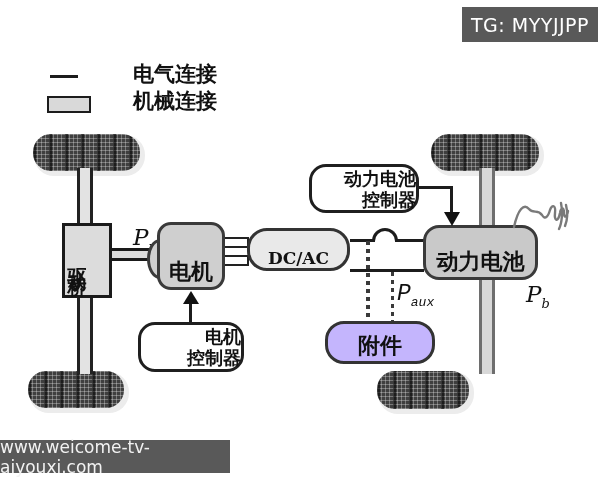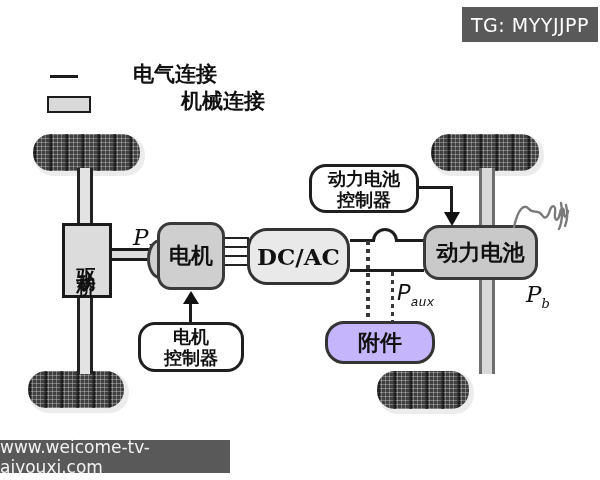--- a/index.html
+++ b/index.html
@@ -23,30 +23,30 @@
       repeating-linear-gradient(0deg,  rgba(255,255,255,.30) 0 1px, rgba(255,255,255,0) 1px 4px);}
   .wheel.tl{left:33px;top:134px;width:107px;height:37px;}
   .wheel.tr{left:431px;top:134px;width:108px;height:37px;}
   .wheel.bl{left:28px;top:371px;width:96px;height:37px;}
   .wheel.br{left:377px;top:371px;width:92px;height:38px;}
   
   .axle{top:168px;width:10px;height:206px;background:#e3e3e3;z-index:1;}
   .axle.left{left:77px;border-left:3px solid #222;border-right:3px solid #222;}
   .axle.right{left:479px;border-left:3px solid #6e6e6e;border-right:3px solid #6e6e6e;background:#d8d8d8;}
   
-  .box{display:flex;align-items:center;justify-content:center;color:#111;font-weight:bold;
+  .box{display:flex;align-items:flex-end;justify-content:center;color:#111;font-weight:bold;
        box-sizing:border-box;z-index:2;text-align:center;}
   .driveaxle{left:62px;top:223px;width:50px;height:75px;background:#dcdcdc;border:3px solid #1a1a1a;
        font-size:19px;writing-mode:vertical-rl;text-orientation:upright;letter-spacing:5px;}
   .motor{left:157px;top:222px;width:68px;height:68px;background:#cfcfcf;border:3px solid #3a3a3a;
        border-radius:14px;font-size:22px;z-index:3;}
   .motor-bulge{left:147px;top:239px;width:20px;height:34px;background:#cfcfcf;border:3px solid #3a3a3a;
        border-radius:50%;z-index:2;}
-  .inverter{left:247px;top:228px;width:103px;height:57px;background:#e9e9e9;border:3px solid #333;
-       border-radius:20px;font-size:23px;font-family:"DejaVu Serif","Liberation Serif",serif;}
+  .inverter{left:247px;top:228px;width:103px;height:43px;background:#e9e9e9;border:3px solid #333;
+       border-radius:20px;font-size:17px;font-family:"DejaVu Serif","Liberation Serif",serif;}
   .battery{left:423px;top:225px;width:115px;height:55px;background:#c9c9c9;border:3px solid #3a3a3a;
        border-radius:16px;font-size:22px;}
   .ctrl{background:#fff;border:3px solid #1f1f1f;border-radius:17px;font-size:18px;line-height:21px;
        flex-direction:column;}
   .batt-ctrl{left:309px;top:164px;width:110px;height:49px;}
   .motor-ctrl{left:138px;top:322px;width:106px;height:50px;}
   .accessories{left:325px;top:321px;width:110px;height:43px;background:#c4b5fd;border:3px solid #333;
        border-radius:19px;font-size:22px;}
   
   .mechbar{left:112px;top:248px;width:46px;height:13px;background:#dcdcdc;
@@ -68,21 +68,21 @@
 </style>
 </head>
 <body>
 
 <div class="abs badge">TG: MYYJJPP</div>
 <div class="abs watermark">www.weicome-tv-aiyouxi.com</div>
 
 <div class="abs legend-line"></div>
 <div class="abs legend-label" style="top:64px;font-family:Liberation Mono, monospace;">电气连接</div>
 <div class="abs legend-rect"></div>
-<div class="abs legend-label" style="top:89px;margin-left:48px;">机械连接</div>
+<div class="abs legend-label" style="top:89px;">机械连接</div>
 
 <div class="abs wheel tl"></div>
 <div class="abs wheel tr"></div>
 <div class="abs wheel bl"></div>
 <div class="abs wheel br"></div>
 
 <div class="abs axle left"></div>
 <div class="abs axle right"></div>
 
 <div class="abs box driveaxle">驱动桥</div>

